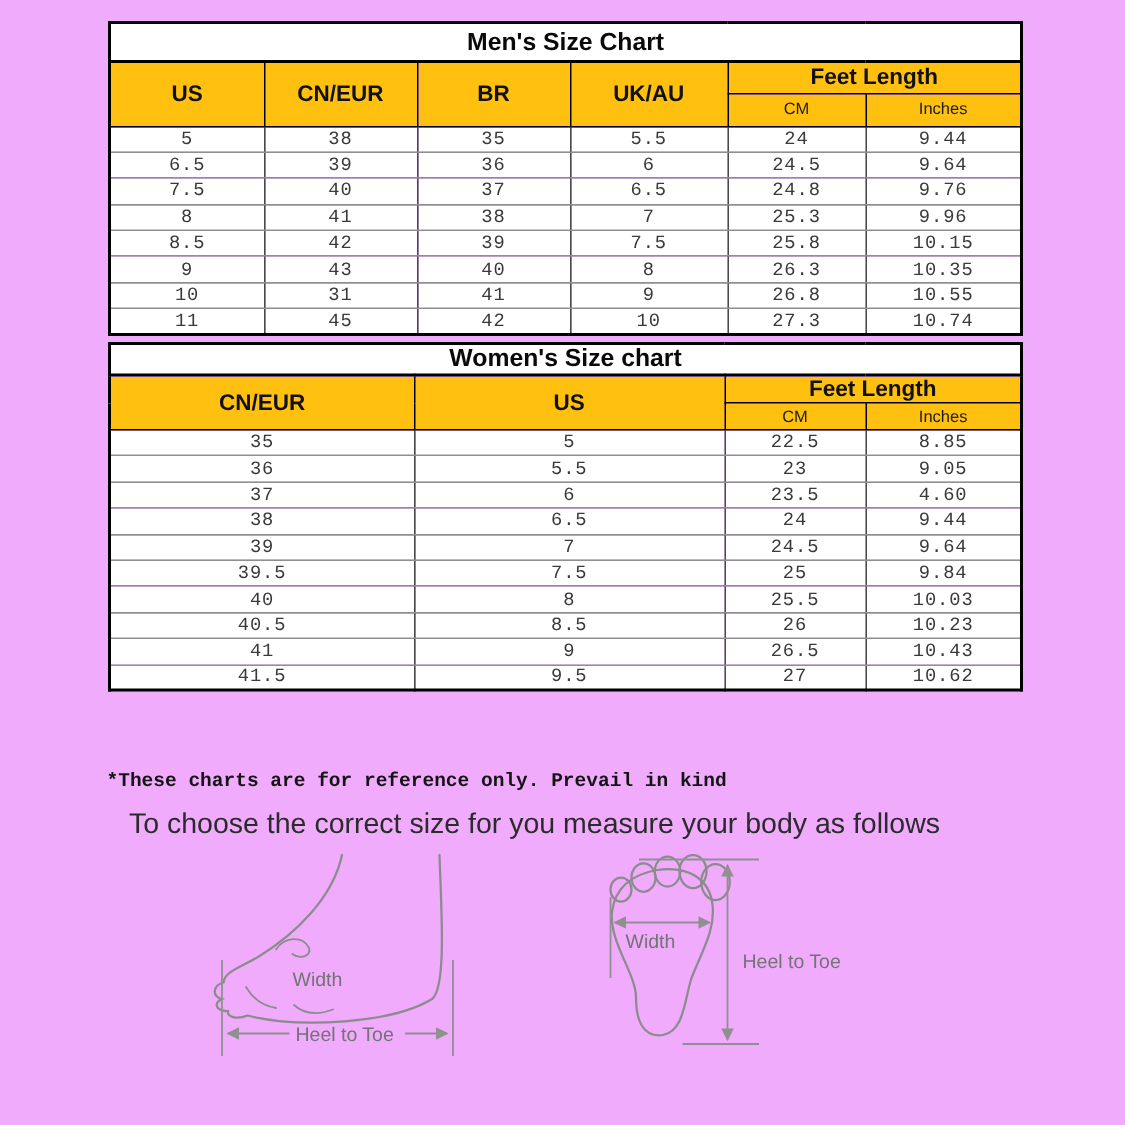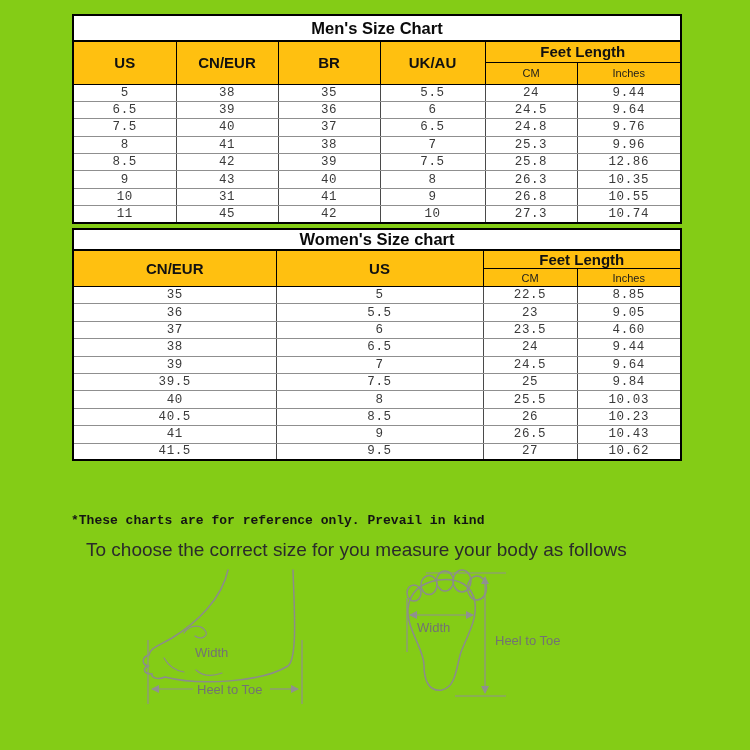--- a/index.html
+++ b/index.html
@@ -1,21 +1,21 @@
 <!DOCTYPE html>
 <html style="--header-bg: #FFC010; --border-dark: #000000;"><head>
 <meta charset="utf-8">
 <style>
   :root { --header-bg: #FFC010; --border-dark: #000; }
   * { margin: 0; padding: 0; box-sizing: border-box; }
   html, body { background: #fff; }
   .page {
     position: relative;
     width: 750px; height: 750px;
-    background: #84cc16;
+    background: #f0abfc;
     font-family: "Liberation Sans", sans-serif;
     overflow: hidden;
   }
   table.size-table {
     position: absolute;
     border-collapse: collapse;
     table-layout: fixed;
     width: 608px;
     left: 72px;
     border: 2px solid var(--border-dark);
@@ -160,21 +160,21 @@
           <td>7</td>
           <td>25.3</td>
           <td>9.96</td>
         </tr>
         <tr>
           <td>8.5</td>
           <td>42</td>
           <td>39</td>
           <td>7.5</td>
           <td>25.8</td>
-          <td>12.86</td>
+          <td>10.15</td>
         </tr>
         <tr>
           <td>9</td>
           <td>43</td>
           <td>40</td>
           <td>8</td>
           <td>26.3</td>
           <td>10.35</td>
         </tr>
         <tr>

